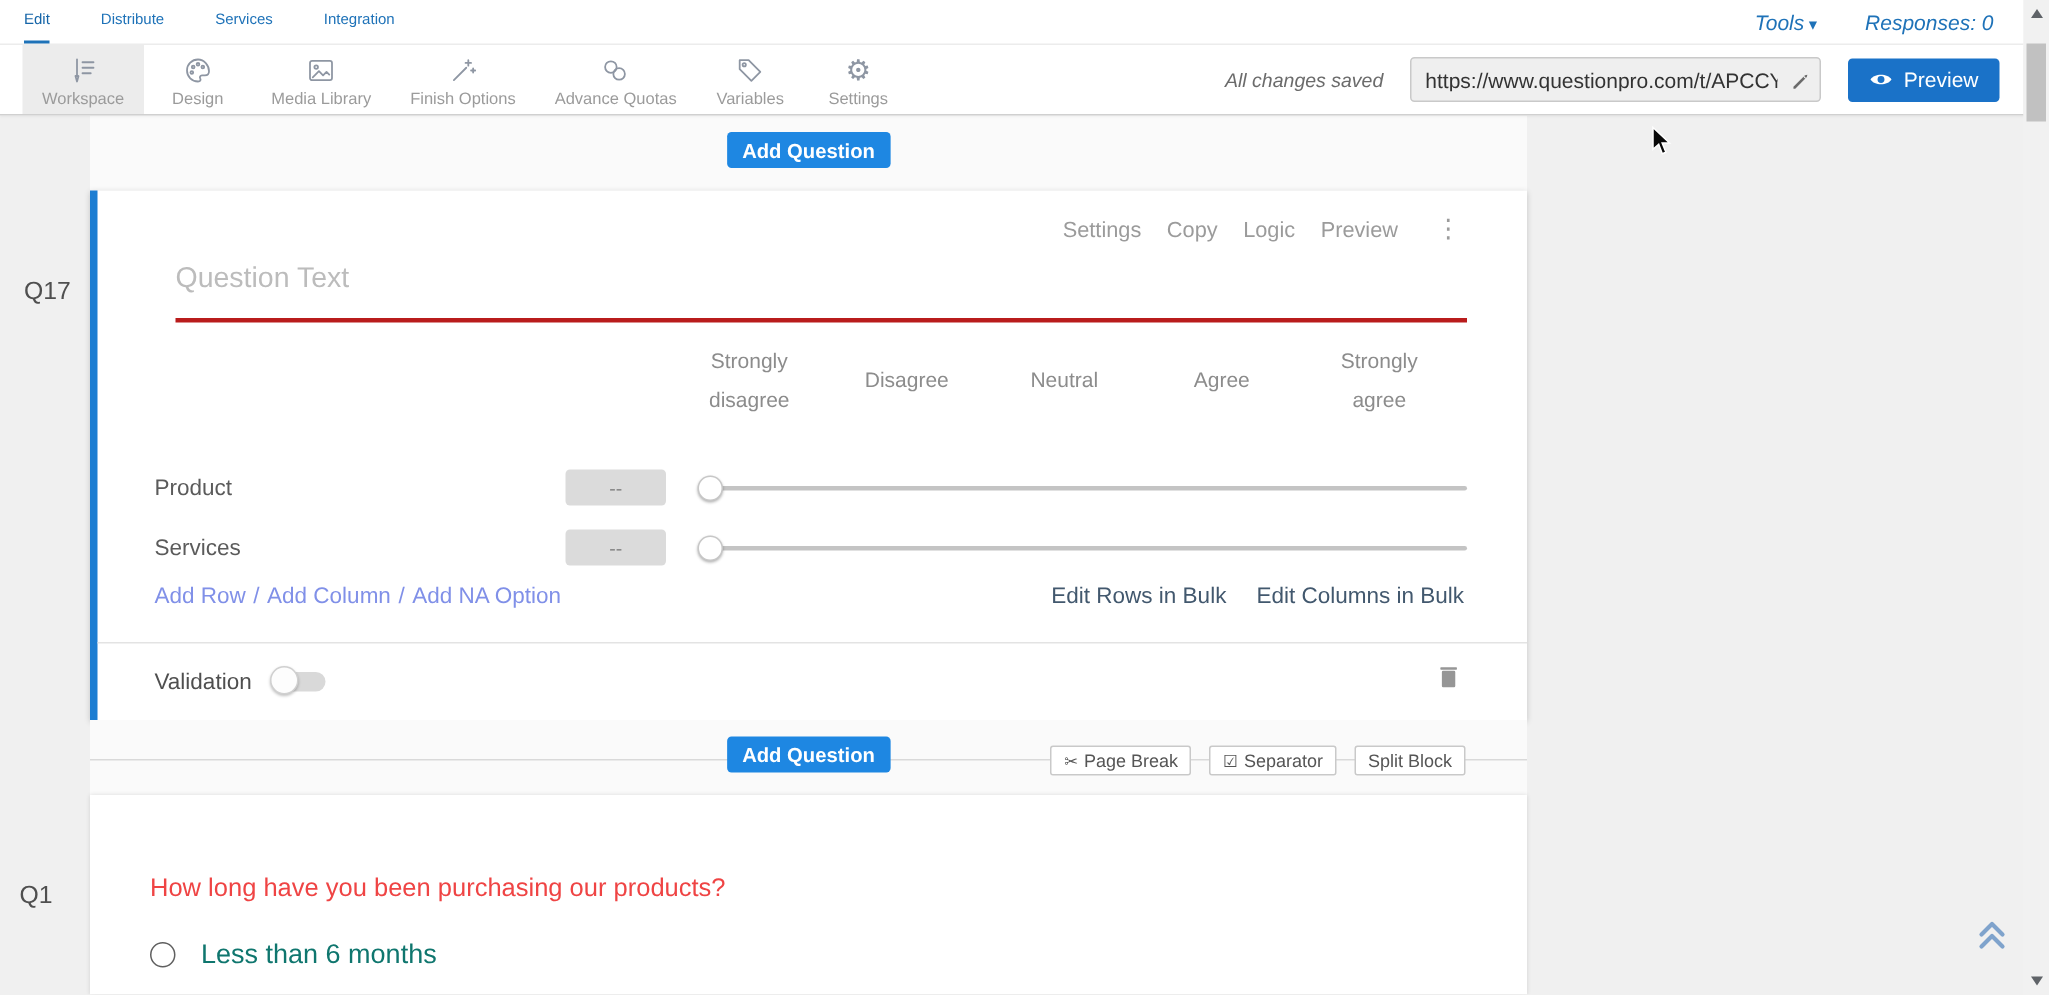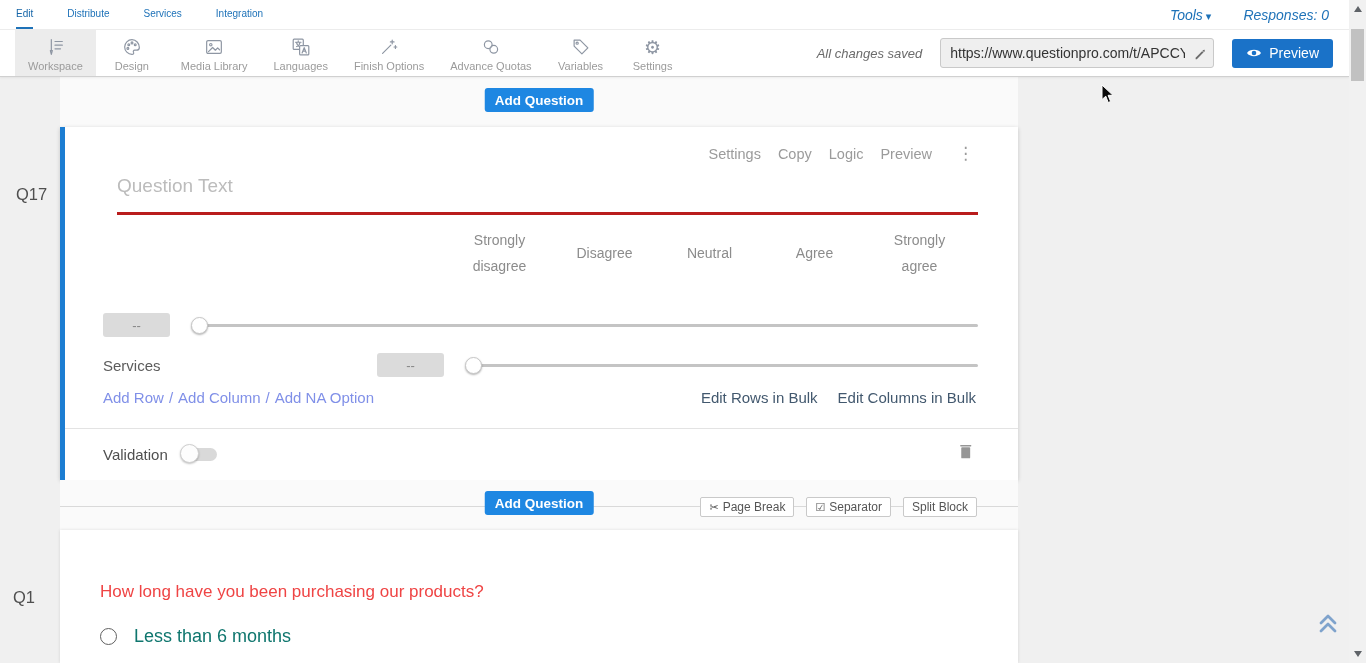--- a/index.html
+++ b/index.html
@@ -154,31 +154,20 @@
     <span class="tbicon">
       <svg width="22" height="22" viewBox="0 0 24 24">
           <rect x="4" y="5" width="16" height="14" rx="1.5"></rect>
           <circle cx="8.5" cy="9.5" r="1.3"></circle>
           <path d="M6 17l4.5-4.5 3 3 2.5-2.5 2 2"></path>
         </svg>
     </span>
     <span class="tblabel">Media Library</span>
   </div>
 
-  <div class="tbitem">
-    <span class="tbicon">
-      <svg width="22" height="22" viewBox="0 0 24 24">
-          <rect x="3.5" y="3.5" width="11" height="11" rx="1"></rect>
-          <path d="M6 6.8h6M9 5.2v1.6M7.2 11.5c2-.8 3.5-2.5 3.7-4.7M10.8 11.5c-2-.8-3.5-2.5-3.7-4.7"></path>
-          <rect x="10.5" y="10.5" width="10" height="10" rx="1" fill="#fff"></rect>
-          <path d="M13.2 18.5l2.3-5.8 2.3 5.8M14 16.6h3"></path>
-        </svg>
-    </span>
-    <span class="tblabel">Languages</span>
-  </div>
 
   <div class="tbitem">
     <span class="tbicon">
       <svg width="22" height="22" viewBox="0 0 24 24">
           <path d="M5 19l9-9"></path>
           <path d="M15.5 4.5v4M13.5 6.5h4"></path>
           <path d="M19 10.5v3M17.5 12h3"></path>
         </svg>
     </span>
     <span class="tblabel">Finish Options</span>
@@ -255,20 +244,21 @@
       <div class="scalehead">
         <div class="scalecol">Strongly disagree</div>
         <div class="scalecol">Disagree</div>
         <div class="scalecol">Neutral</div>
         <div class="scalecol">Agree</div>
         <div class="scalecol">Strongly agree</div>
       </div>
 
       <div class="mrows">
         <div class="mrow">
+          <span class="rlabel">Product</span>
           <span class="valpill">--</span>
           <div class="slider">
             <div class="shandle"></div>
             <div class="strack"></div>
           </div>
         </div>
         <div class="mrow">
           <span class="rlabel">Services</span>
           <span class="valpill">--</span>
           <div class="slider">

